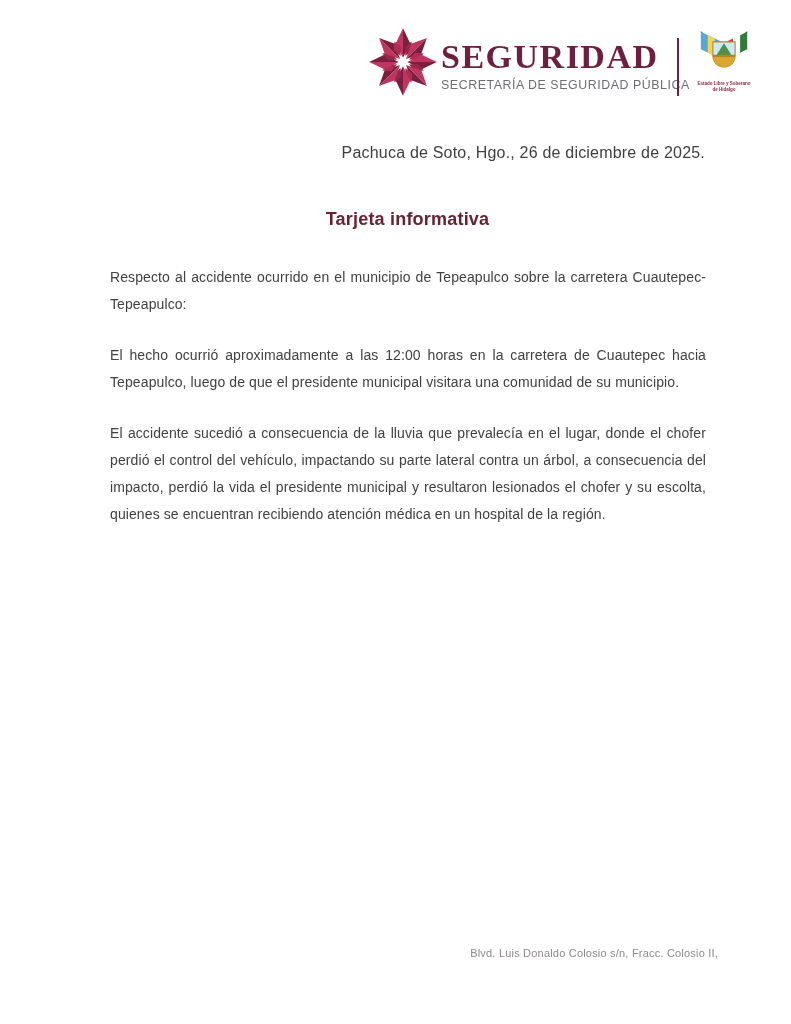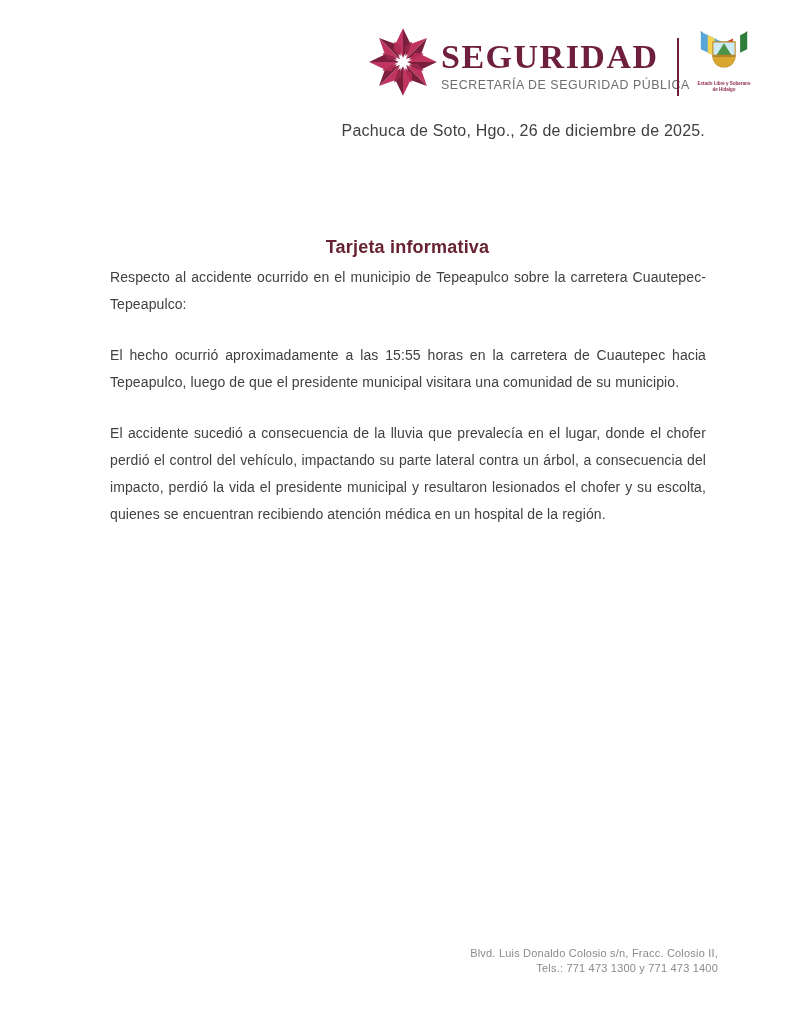--- a/index.html
+++ b/index.html
@@ -42,32 +42,31 @@
   .coat-block { position: absolute; left: 691px; top: 28px; width: 66px; text-align: center; }
   .coat-block svg { display: block; margin: 0 auto; }
   .coat-caption {
     margin-top: 1px;
     font-size: 4.5px; line-height: 1.25;
     color: #8d2a45; font-weight: bold;
   }
 
   
   .date-line {
-    position: absolute; left: 110px; top: 122px; width: 595px;
+    position: absolute; left: 110px; top: 144px; width: 595px;
     text-align: right;
     font-size: 16px; color: #3f3f41;
     letter-spacing: 0.2px;
   }
   .doc-title {
     position: absolute; left: 110px; top: 209px; width: 595px;
     text-align: center;
     font-size: 18px; font-weight: bold;
     color: #682333;
     letter-spacing: 0.2px;
-    margin-top: 28px;
   }
   .body-text {
     position: absolute; left: 110px; top: 264px; width: 596px;
   }
   .body-text p {
     font-size: 14px; line-height: 27px;
     color: #414042;
     text-align: justify;
     letter-spacing: 0.1px;
     margin-bottom: 24px;
@@ -168,22 +167,21 @@
       </div>
     </div>
   </header>
 
   <div class="date-line">Pachuca de Soto, Hgo., 26 de diciembre de 2025.</div>
 
   <h1 class="doc-title">Tarjeta informativa</h1>
 
   <main class="body-text">
     <p>Respecto al accidente ocurrido en el municipio de Tepeapulco sobre la carretera Cuautepec-Tepeapulco:</p>
-    <p>El hecho ocurrió aproximadamente a las 15:55 horas en la carretera de Cuautepec hacia Tepeapulco, luego de que el presidente municipal visitara una comunidad de su municipio.</p>
+    <p>El hecho ocurrió aproximadamente a las 12:00 horas en la carretera de Cuautepec hacia Tepeapulco, luego de que el presidente municipal visitara una comunidad de su municipio.</p>
     <p>El accidente sucedió a consecuencia de la lluvia que prevalecía en el lugar, donde el chofer perdió el control del vehículo, impactando su parte lateral contra un árbol, a consecuencia del impacto, perdió la vida el presidente municipal y resultaron lesionados el chofer y su escolta, quienes se encuentran recibiendo atención médica en un hospital de la región.</p>
   </main>
 
   <footer class="page-footer">
     <div>Blvd. Luis Donaldo Colosio s/n, Fracc. Colosio II,</div>
-    <div>Tels.: 771 473 1300 y 771 473 1400</div>
   </footer>
 
 </div>
 
 </body></html>

